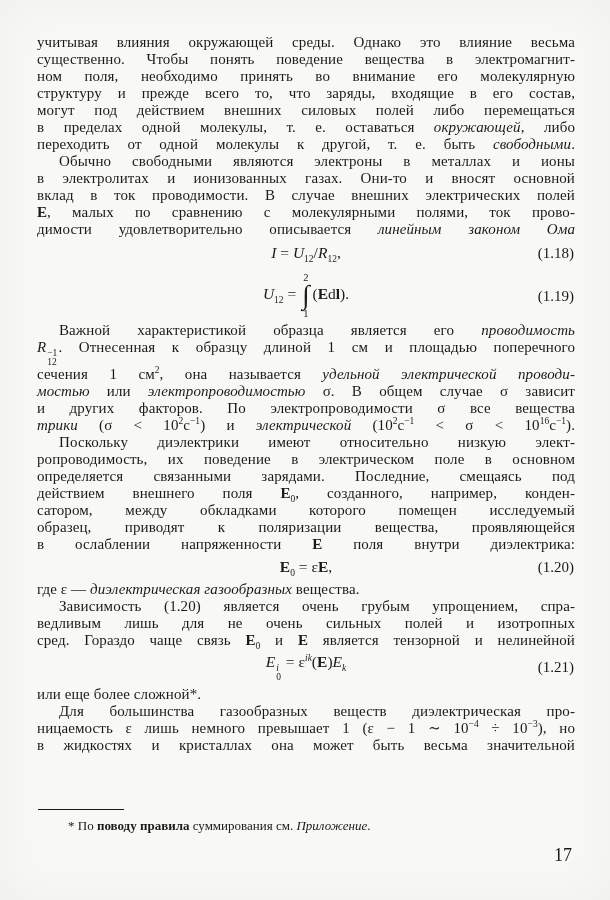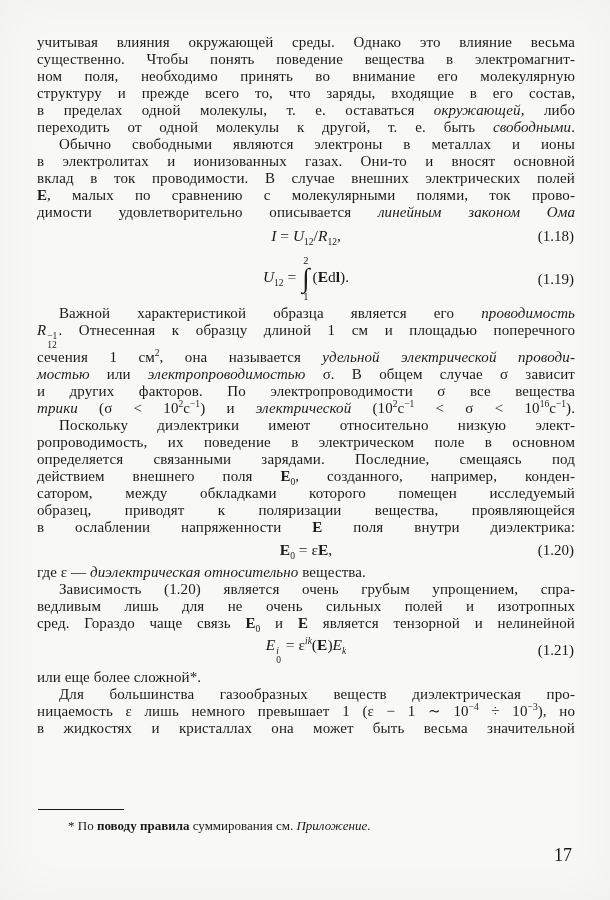--- a/index.html
+++ b/index.html
@@ -74,20 +74,21 @@
 </style>
 </head>
 <body>
 
 <div class="page">
   <div class="text">
       <div class="tl">учитывая влияния окружающей среды. Однако это влияние весьма</div>
       <div class="tl">существенно. Чтобы понять поведение вещества в электромагнит-</div>
       <div class="tl">ном поля, необходимо принять во внимание его молекулярную</div>
       <div class="tl">структуру и прежде всего то, что заряды, входящие в его состав,</div>
+      <div class="tl">могут под действием внешних силовых полей либо перемещаться</div>
       <div class="tl">в пределах одной молекулы, т. е. оставаться <i>окружающей</i>, либо</div>
       <div class="tl">переходить от одной молекулы к другой, т. е. быть <i>свободными</i>.</div>
       <div class="tl ind">Обычно свободными являются электроны в металлах и ионы</div>
       <div class="tl">в электролитах и ионизованных газах. Они-то и вносят основной</div>
       <div class="tl">вклад в ток проводимости. В случае внешних электрических полей</div>
       <div class="tl"><b>E</b>, малых по сравнению с молекулярными полями, ток прово-</div>
       <div class="tl">димости удовлетворительно описывается <i>линейным законом Ома</i></div>
       <div class="formula f18"><span class="fbody"><i>I</i> = <i>U</i><sub>12</sub>/<i>R</i><sub>12</sub>,</span><span class="fnum">(1.18)</span></div>
       <div class="formula f19"><span class="fbody"><i>U</i><sub>12</sub> = <span class="intw">
             <span>2</span>
@@ -104,21 +105,21 @@
       <div class="tl">и других факторов. По электропроводимости σ все вещества</div>
       <div class="tl"><i>трики</i> (σ &lt; 10<sup>2</sup>с<sup>−1</sup>) и <i>электрической</i> (10<sup>2</sup>с<sup>−1</sup> &lt; σ &lt; 10<sup>16</sup>с<sup>−1</sup>).</div>
       <div class="tl ind">Поскольку диэлектрики имеют относительно низкую элект-</div>
       <div class="tl">ропроводимость, их поведение в электрическом поле в основном</div>
       <div class="tl">определяется связанными зарядами. Последние, смещаясь под</div>
       <div class="tl">действием внешнего поля <b>E</b><sub>0</sub>, созданного, например, конден-</div>
       <div class="tl">сатором, между обкладками которого помещен исследуемый</div>
       <div class="tl">образец, приводят к поляризации вещества, проявляющейся</div>
       <div class="tl">в ослаблении напряженности <b>E</b> поля внутри диэлектрика:</div>
       <div class="formula f20"><span class="fbody"><b>E</b><sub>0</sub> = ε<b>E</b>,</span><span class="fnum">(1.20)</span></div>
-      <div class="tl ll">где ε — <i>диэлектрическая относительно</i> вещества.</div>
+      <div class="tl ll">где ε — <i>диэлектрическая газообразных</i> вещества.</div>
       <div class="tl ind">Зависимость (1.20) является очень грубым упрощением, спра-</div>
       <div class="tl">ведливым лишь для не очень сильных полей и изотропных</div>
       <div class="tl">сред. Гораздо чаще связь <b>E</b><sub>0</sub> и <b>E</b> является тензорной и нелинейной</div>
       <div class="formula f21"><span class="fbody"><i>E</i><span class="st">
             <span><i>i</i></span>
             <span>0</span>
           </span> = ε<sup><i>ik</i></sup>(<b>E</b>)<i>E</i><sub><i>k</i></sub></span><span class="fnum">(1.21)</span></div>
       <div class="tl ll">или еще более сложной*.</div>
       <div class="tl ind">Для большинства газообразных веществ диэлектрическая про-</div>
       <div class="tl">ницаемость ε лишь немного превышает 1 (ε − 1 ∼ 10<sup>−4</sup> ÷ 10<sup>−3</sup>), но</div>

